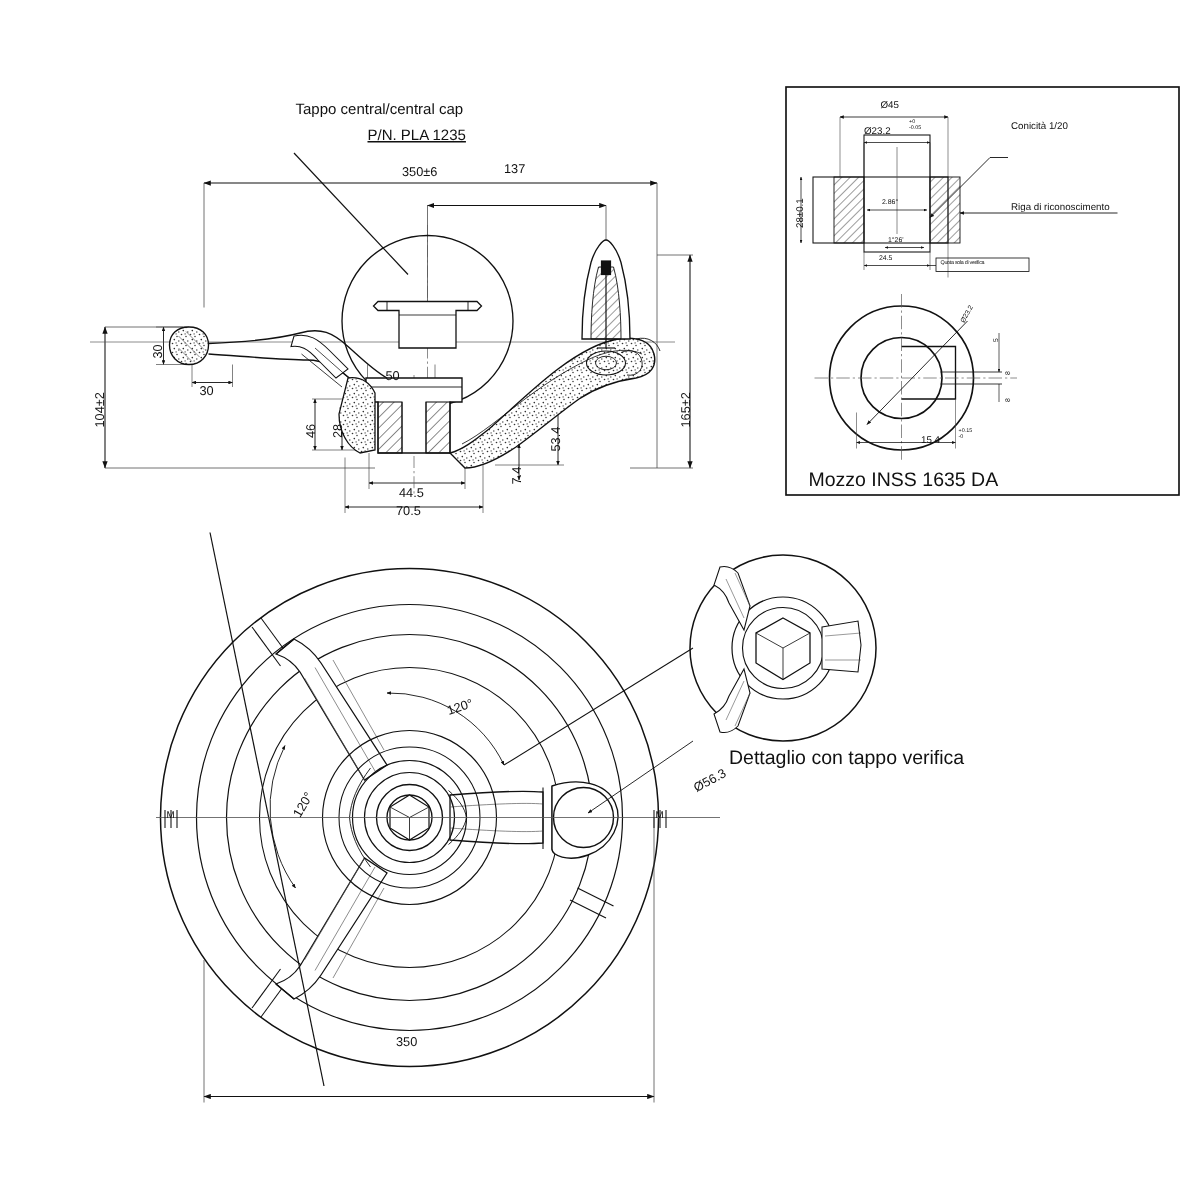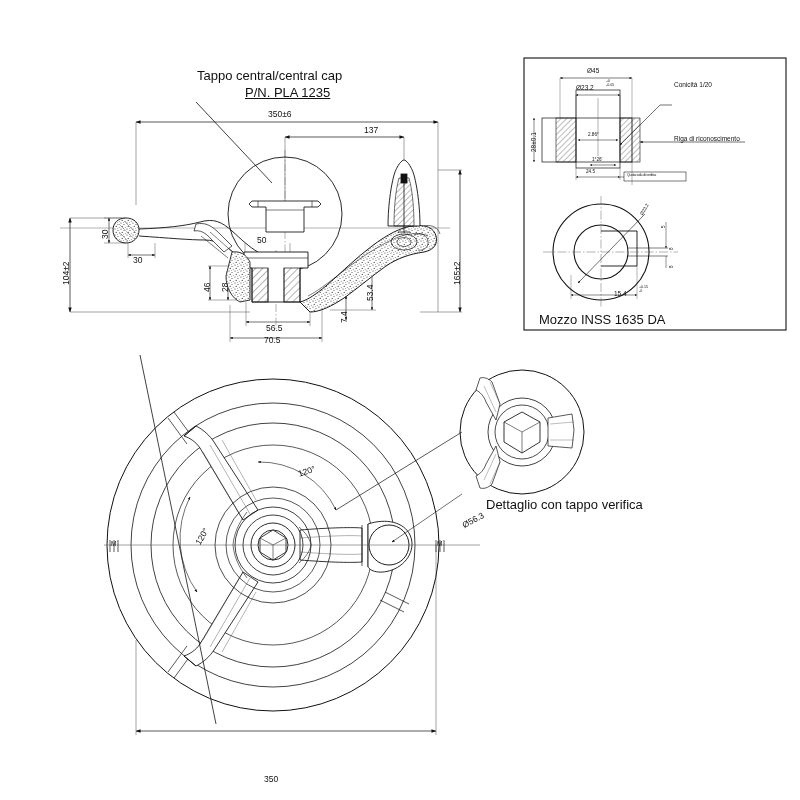--- a/index.html
+++ b/index.html
@@ -25,21 +25,21 @@
     width: 800px;
     height: 800px;
   }
   .txt {
     position: absolute;
     white-space: nowrap;
     font-family: "Liberation Sans", sans-serif;
     color: #111111;
     line-height: 1;
   }
-  .t-note   { font-size: 13px; }
+  .t-note   { font-size: 10px; }
   .t-title  { font-size: 13px; }
   .t-dim    { font-size: 8.5px; }
   .t-dim-sm { font-size: 6.5px; }
   .t-dim-xs { font-size: 4.6px; }
   .t-tol    { font-size: 3.6px; letter-spacing: -0.2px; }
   .rot90  { transform: rotate(-90deg); transform-origin: left top; }
   .rot-b  { transform: rotate(-28deg); transform-origin: left top; }
   .rot-c  { transform: rotate(-18deg); transform-origin: left top; }
   .rot-d  { transform: rotate(-60deg); transform-origin: left top; }
   .underline { text-decoration: underline; padding-left: 48px; }
@@ -319,36 +319,36 @@
       <path d="M136,731 L436,731" stroke-width="0.7" marker-start="url(#arB)" marker-end="url(#ar)"></path>
       <path d="M136,640 L136,735" stroke="#444" stroke-width="0.5"></path>
       <path d="M436,545 L436,735" stroke="#444" stroke-width="0.5"></path>
     </g>
   </svg>
 
   <div class="txt t-note" style="left:197px; top:69px;">Tappo central/central cap</div>
   <div class="txt t-note underline" style="left:197px; top:86px;">P/N. PLA 1235</div>
 
   <div class="txt t-dim" style="left:268px; top:110px;">350±6</div>
-  <div class="txt t-dim" style="left:336px; top:126px;margin-left:28px;">137</div>
+  <div class="txt t-dim" style="left:336px; top:108px;">137</div>
 
   <div class="txt t-dim rot90" style="left:62px; top:285px;">104±2</div>
   <div class="txt t-dim rot90" style="left:453px; top:285px;">165±2</div>
 
   <div class="txt t-dim rot90" style="left:101px; top:239px;">30</div>
   <div class="txt t-dim" style="left:133px; top:256px;">30</div>
 
-  <div class="txt t-dim" style="left:257px; top:236px;text-align:center;">50</div>
+  <div class="txt t-dim" style="left:257px; top:246px;text-align:center;">50</div>
   <div class="txt t-dim rot90" style="left:203px; top:292px;">46</div>
   <div class="txt t-dim rot90" style="left:221px; top:292px;">28</div>
 
   <div class="txt t-dim rot90" style="left:366px; top:301px;">53.4</div>
   <div class="txt t-dim rot90" style="left:340px; top:323px;">7.4</div>
 
-  <div class="txt t-dim" style="left:266px; top:324px;">56.5</div>
+  <div class="txt t-dim" style="left:266px; top:324px;">44.5</div>
   <div class="txt t-dim" style="left:264px; top:336px;">70.5</div>
 
   <div class="txt t-dim-sm" style="left:587px; top:68px;">Ø45</div>
 
   <div class="txt t-dim-sm" style="left:576px; top:85px;">Ø23.2</div>
   <div class="tolstack" style="left:606px; top:80px;">
     <div>+0</div>
     <div>-0.05</div>
   </div>
 
@@ -378,17 +378,17 @@
   <div class="txt t-title" style="left:539px; top:313px;">Mozzo INSS 1635 DA</div>
 
   <div class="txt t-dim rot-c" style="left:297px; top:470px;">120°</div>
   <div class="txt t-dim rot-d" style="left:194px; top:542px;">120°</div>
 
   <div class="txt t-dim rot-b" style="left:461px; top:522px;">Ø56.3</div>
 
   <div class="txt t-dim-sm" style="left:111px; top:541px;">M</div>
   <div class="txt t-dim-sm" style="left:437px; top:541px;">M</div>
 
-  <div class="txt t-dim" style="left:264px; top:775px;">350</div>
+  <div class="txt t-dim" style="left:264px; top:690px;">350</div>
 
   <div class="txt t-title" style="left:486px; top:498px;">Dettaglio con tappo verifica</div>
 
 </div>
 
 </body></html>

